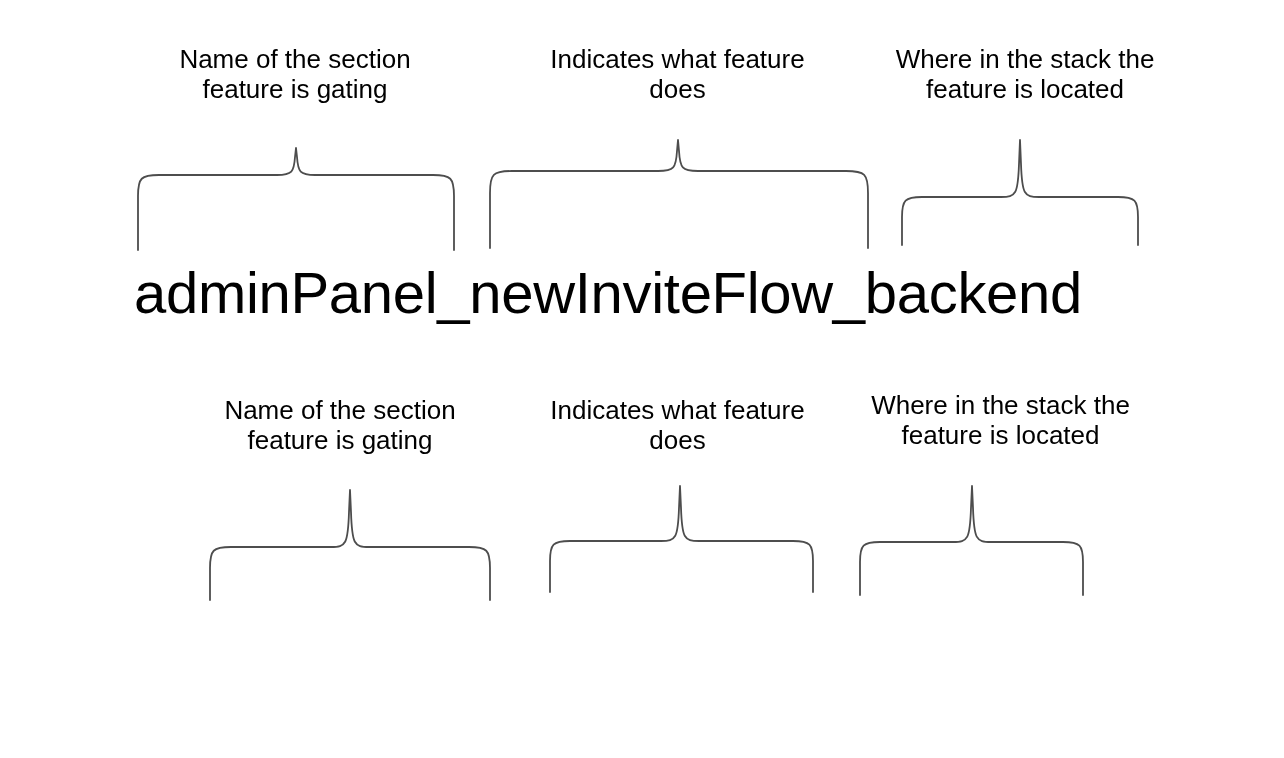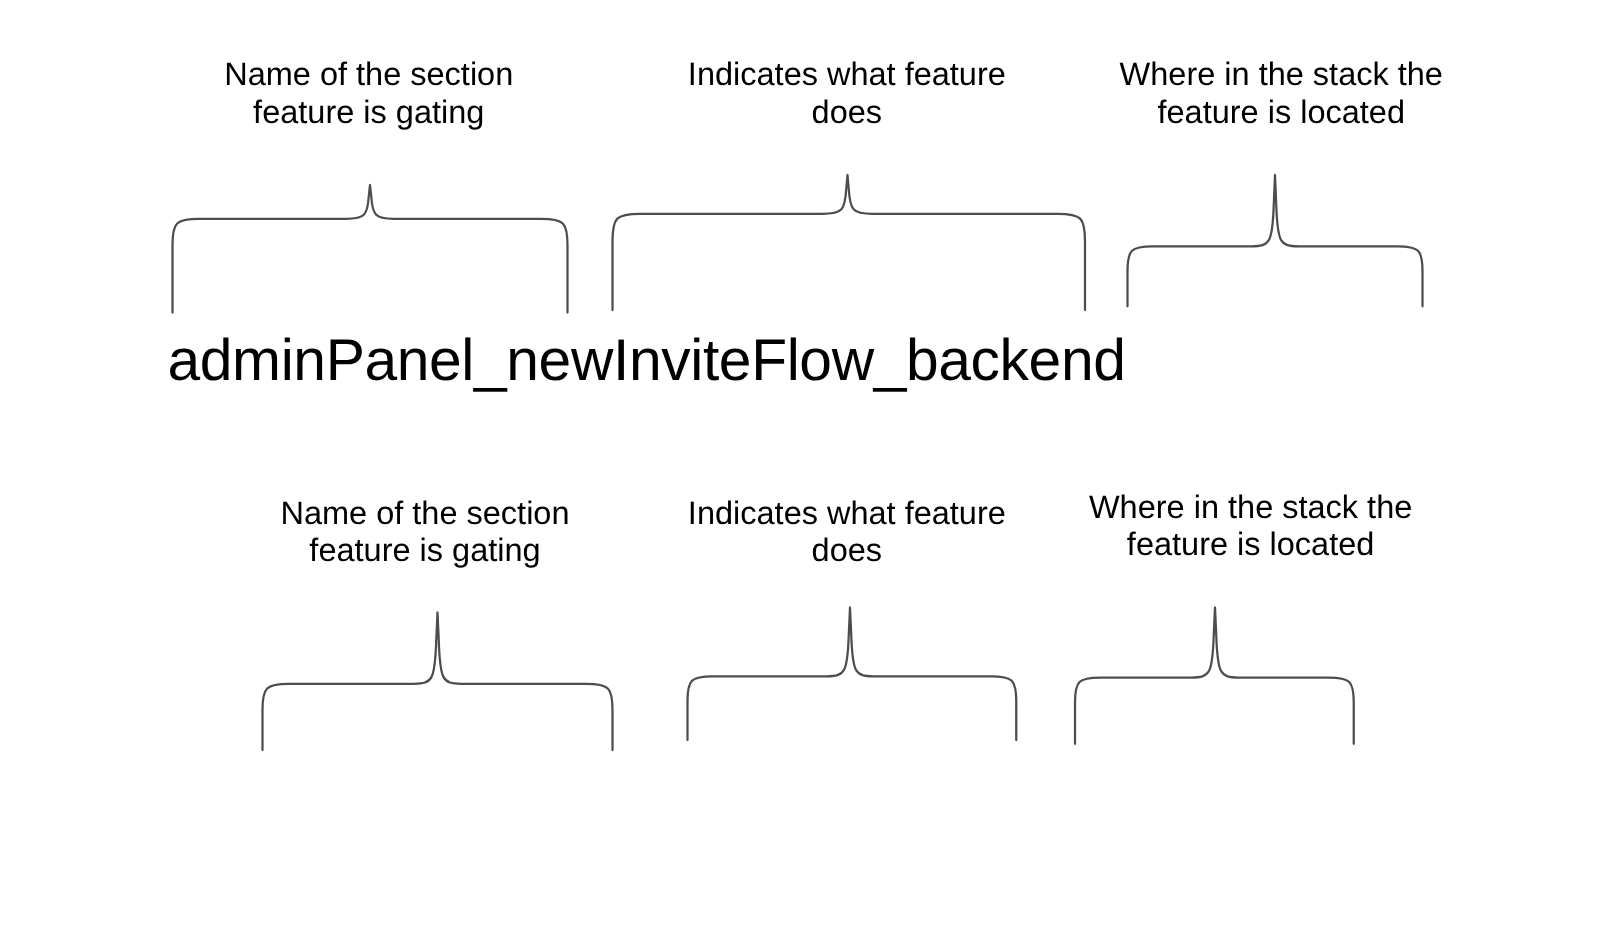--- a/index.html
+++ b/index.html
@@ -27,21 +27,21 @@
     position: absolute;
     text-align: center;
     font-size: 26px;
     line-height: 1.16;
     color: #000000;
     font-family: "Liberation Sans", sans-serif;
     white-space: pre-line;
   }
   .flagtext {
     position: absolute;
-    font-size: 47px;
+    font-size: 58px;
     line-height: 1;
     color: #000000;
     letter-spacing: -0.3px;
     white-space: nowrap;
     font-family: "Liberation Sans", sans-serif;
   }
   .brace-layer {
     position: absolute;
     left: 0; top: 0;
     width: 1284px;

